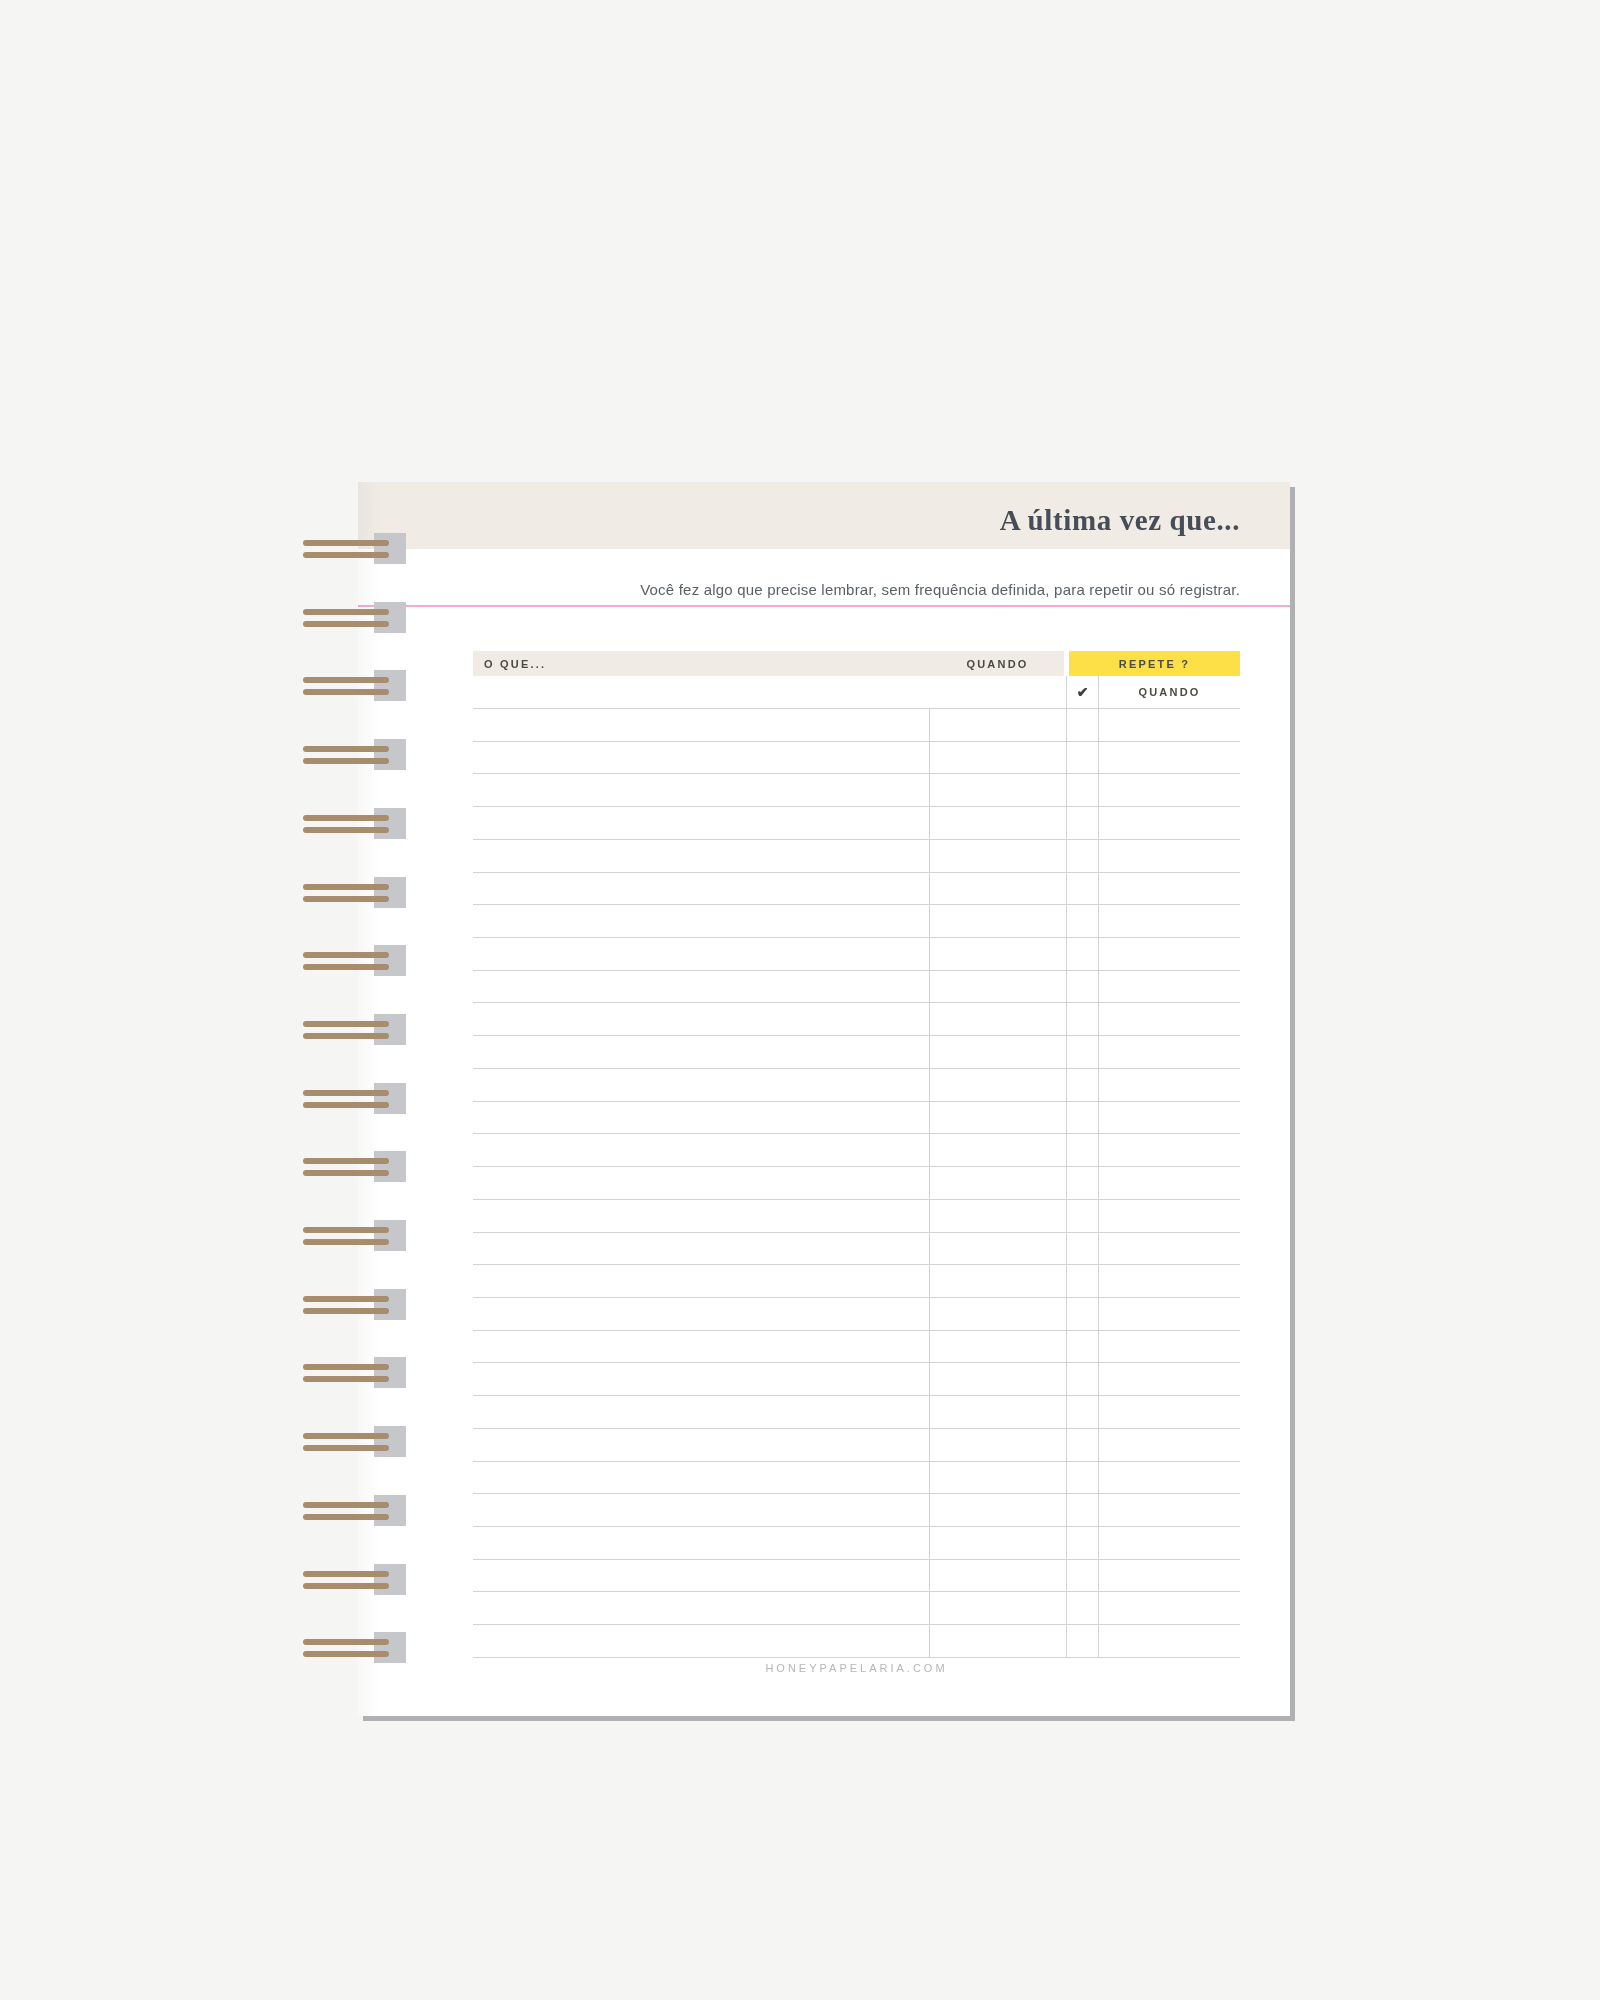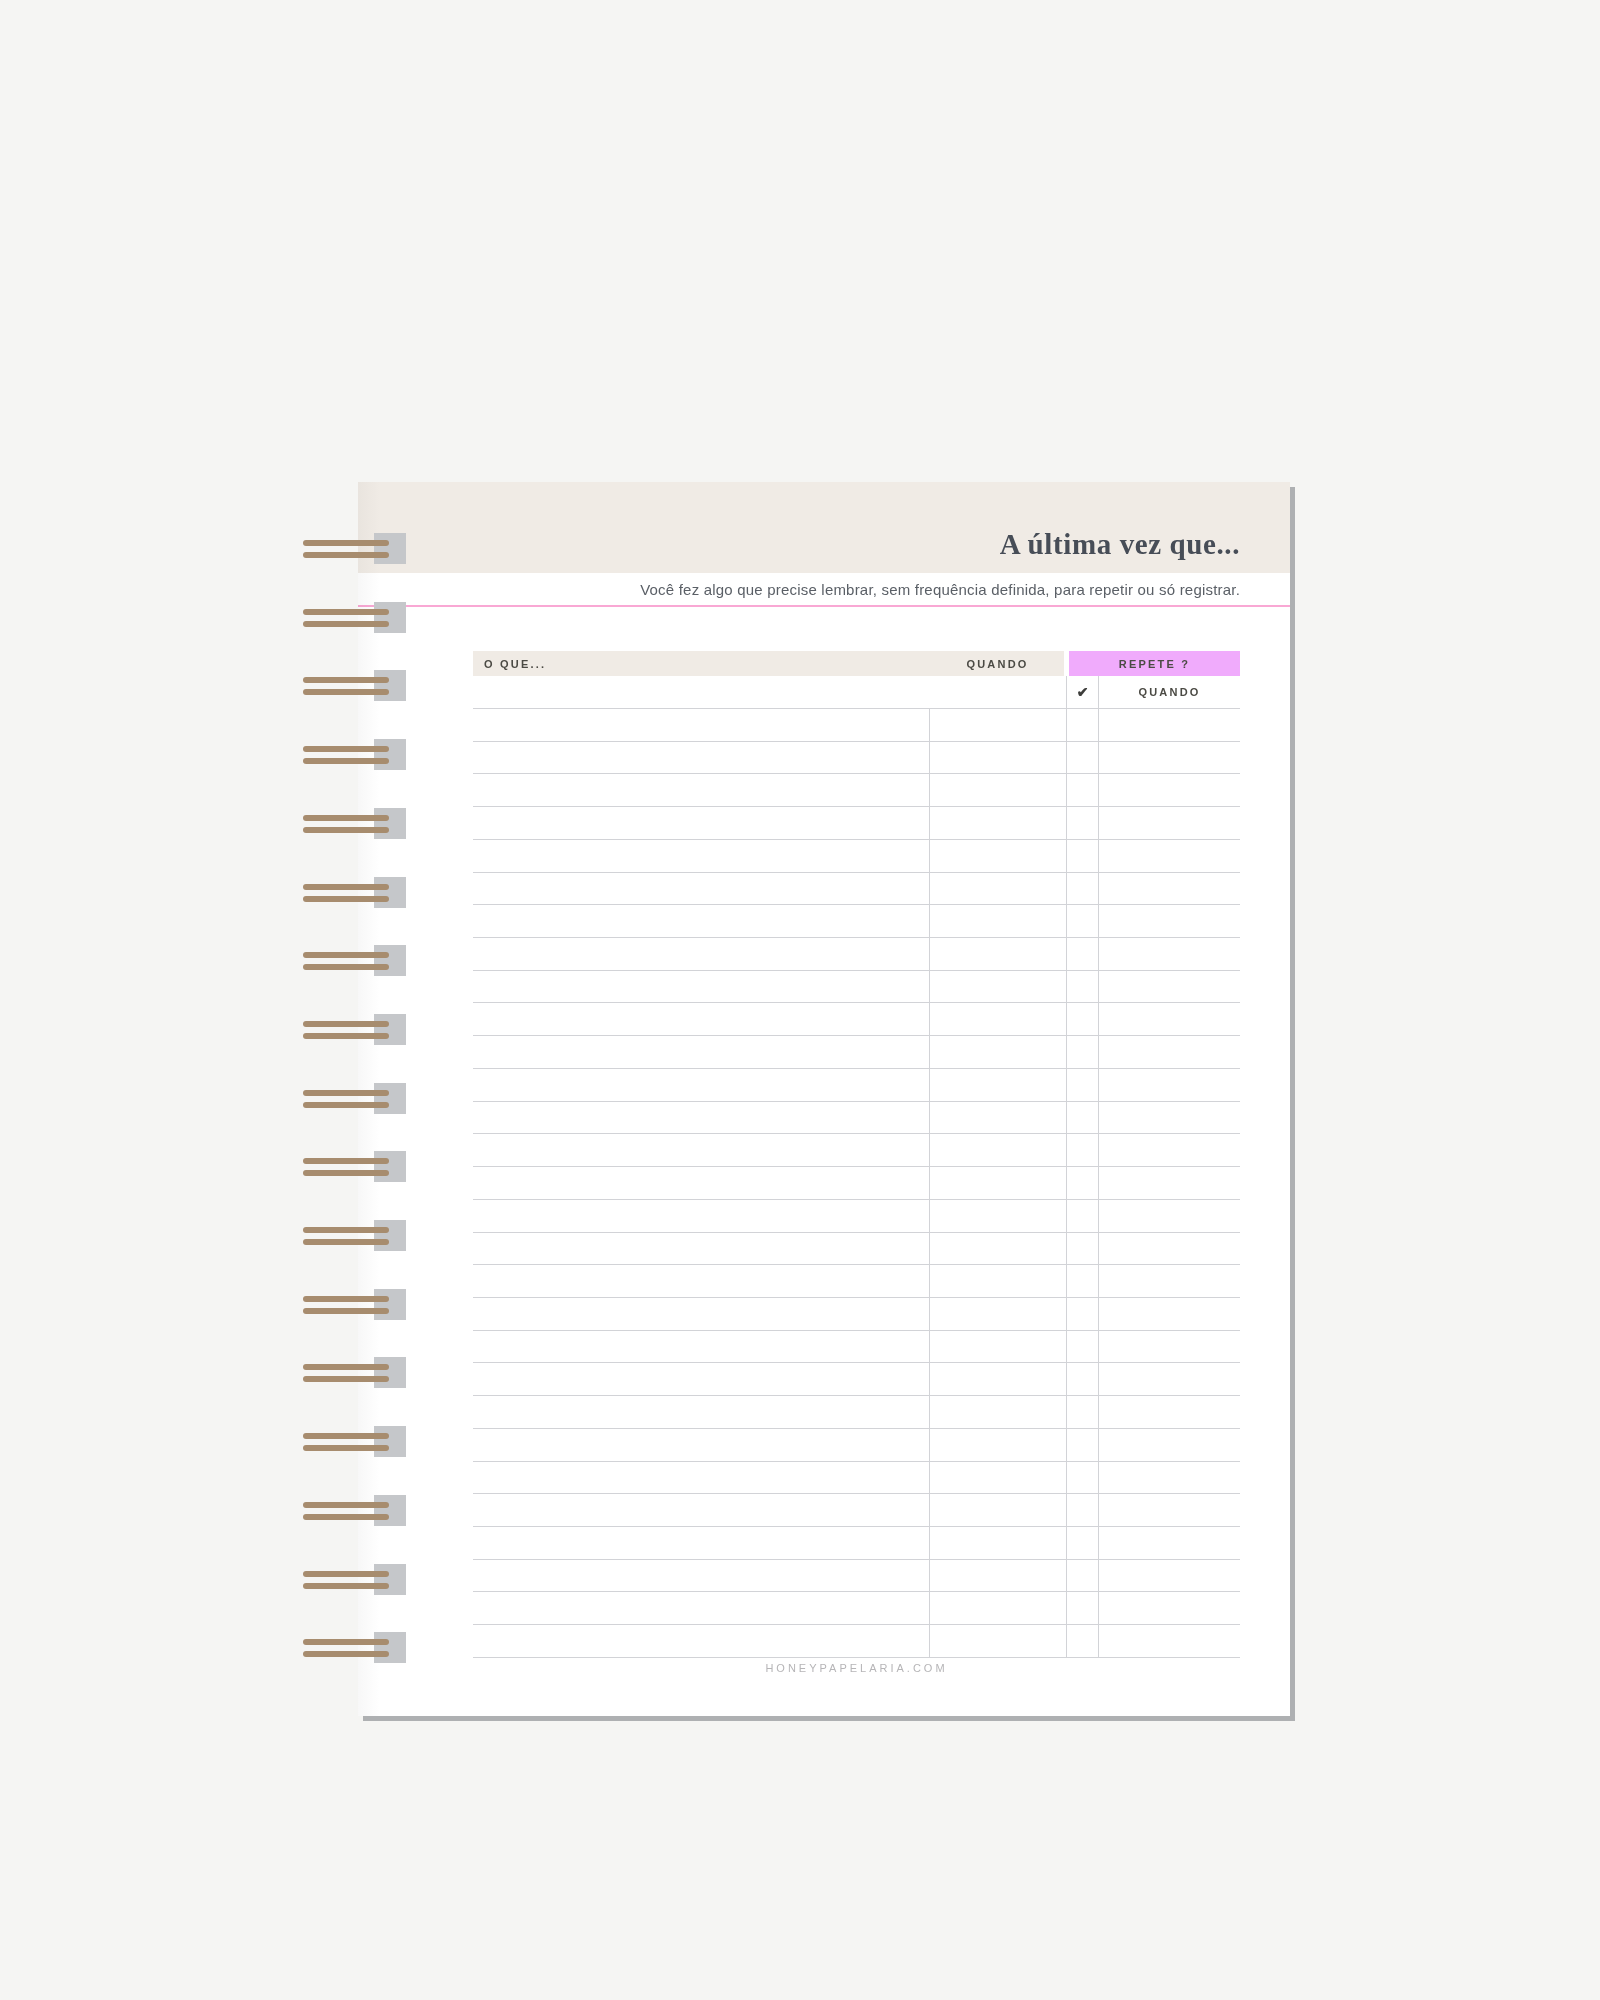--- a/index.html
+++ b/index.html
@@ -18,21 +18,21 @@
     box-shadow:5px 5px 0 0 #aeb0b2;
   }
   .page::after{ 
     content:"";position:absolute;left:0;top:0;bottom:0;width:22px;
     background:linear-gradient(to right, rgba(60,60,60,0.04), rgba(60,60,60,0));
     pointer-events:none;
   }
 
   
   .band{
-    position:absolute;left:0;top:0;right:0;height:91px;
+    position:absolute;left:0;top:0;right:0;height:67px;
     background:#f0ebe5;
     display:flex;align-items:flex-end;justify-content:flex-end;
     padding:0 50px 12px 0;box-sizing:border-box;
   }
   .title{
     font-family:"Liberation Serif", serif;
     font-weight:bold;font-size:29px;line-height:1.1;
     letter-spacing:0.6px;color:#474d57;
   }
 
@@ -47,21 +47,21 @@
 
   
   .table{position:absolute;left:115px;top:169px;width:767px;}
 
   .thead{display:flex;height:25px;border-radius:6px;}
   .thead-left{
     width:591px;background:#f0ebe5;position:relative;
     display:flex;align-items:center;box-sizing:border-box;padding-left:11px;
   }
   .thead-right{
-    margin-left:5px;flex:1;background:#f0abfc;
+    margin-left:5px;flex:1;background:#fde047;
     display:flex;align-items:center;justify-content:center;
   }
   .hlabel{
     font-size:11px;font-weight:bold;letter-spacing:2.2px;color:#4b4a44;
   }
   .when-label{
     position:absolute;left:456px;width:137px;text-align:center;padding-left:0;
   }
 
   .tsub{display:flex;height:33px;box-sizing:border-box;border-bottom:1px solid #d2d3d7;}

